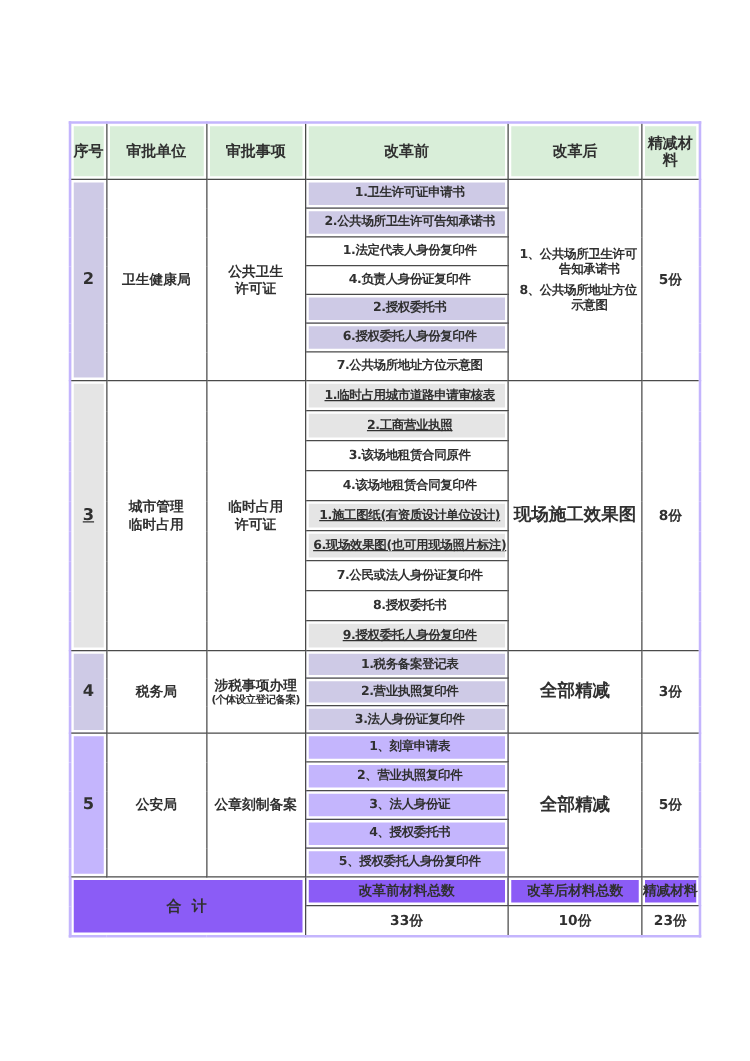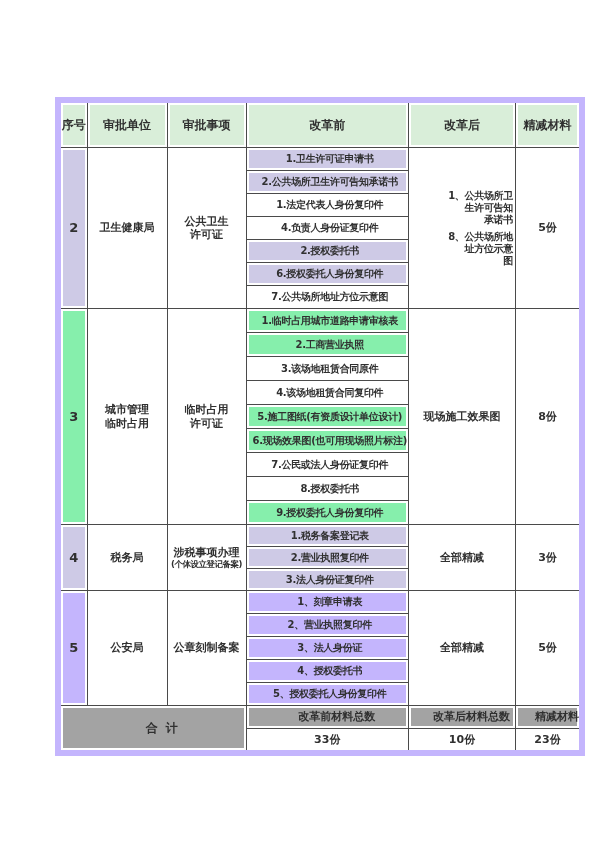--- a/index.html
+++ b/index.html
@@ -1,45 +1,45 @@
 <!DOCTYPE html>
 <html><head>
 <meta charset="utf-8">
 <style>
   html,body{margin:0;padding:0;}
   body{
     width:600px;height:849px;background:#ffffff;position:relative;
     font-family:"DejaVu Sans", sans-serif;font-weight:bold;color:#303030;
   }
   .sheet{position:absolute;left:55px;top:97px;}
-  table{border-collapse:collapse;table-layout:fixed;border:6px solid #c4b5fd;}
+  table{border-collapse:collapse;table-layout:fixed;border:2px solid #c4b5fd;}
   td,th{
     border:1px solid #4a4a4a;padding:0;vertical-align:middle;text-align:center;
     font-weight:bold;line-height:1.2;background:#ffffff;overflow:hidden;
   }
   th{font-size:12px;height:44px;}
   .fill{box-shadow:inset 0 0 0 2px #ffffff;}
   .c-green{background:#d9eed9;}
   .c-purple{background:#cecae6;}
-  .c-blue{background:#86efac;}
+  .c-blue{background:#e5e5e5;text-decoration:underline;}
   .c-gray{background:#c4b5fd;}
-  .c-fblue{background:#a3a3a3;padding-left:19px;}
+  .c-fblue{background:#8b5cf6;}
   tr.h23{height:23px;} tr.h24{height:24px;} tr.h22{height:22px;}
   .seq{font-size:13px;}
   .cell-11{font-size:11px;}
   .line{font-size:11px;}
   .line:empty{display:none;}
   .matter-sub{font-size:8.5px;letter-spacing:-0.5px;white-space:nowrap;}
   .item-text{
     text-align:center;font-size:10px;letter-spacing:-0.3px;white-space:nowrap;
     overflow:hidden;padding:2px 1px 2px 6px;
   }
-  .after-list{text-align:right;font-size:10px;padding:2px 2px 2px 7px;margin-left:29px;}
+  .after-list{text-align:center;font-size:10px;padding:2px 2px 2px 7px;}
   .after-item{padding-left:18px;text-indent:-18px;margin:5px 0;letter-spacing:-0.3px;}
-  .after-single{font-size:11px;margin-top:47px;}
+  .after-single{font-size:14px;margin-top:47px;}
   .total-label{font-size:12px;letter-spacing:2px;}
   .foot-label{font-size:11px;white-space:nowrap;}
   .foot-value{font-size:11px;}
 </style>
 </head>
 <body>
 
 <div class="sheet">
 <table>
   <colgroup>
@@ -139,21 +139,21 @@
             <div class="item-text">3.该场地租赁合同原件</div>
           </td>
         </tr>
   <tr class="h24">
           <td>
             <div class="item-text">4.该场地租赁合同复印件</div>
           </td>
         </tr>
   <tr class="h24">
           <td class="c-blue fill">
-            <div class="item-text">5.施工图纸(有资质设计单位设计)</div>
+            <div class="item-text">1.施工图纸(有资质设计单位设计)</div>
           </td>
         </tr>
   <tr class="h24">
           <td class="c-blue fill">
             <div class="item-text">6.现场效果图(也可用现场照片标注)</div>
           </td>
         </tr>
   <tr class="h24">
           <td>
             <div class="item-text">7.公民或法人身份证复印件</div>

